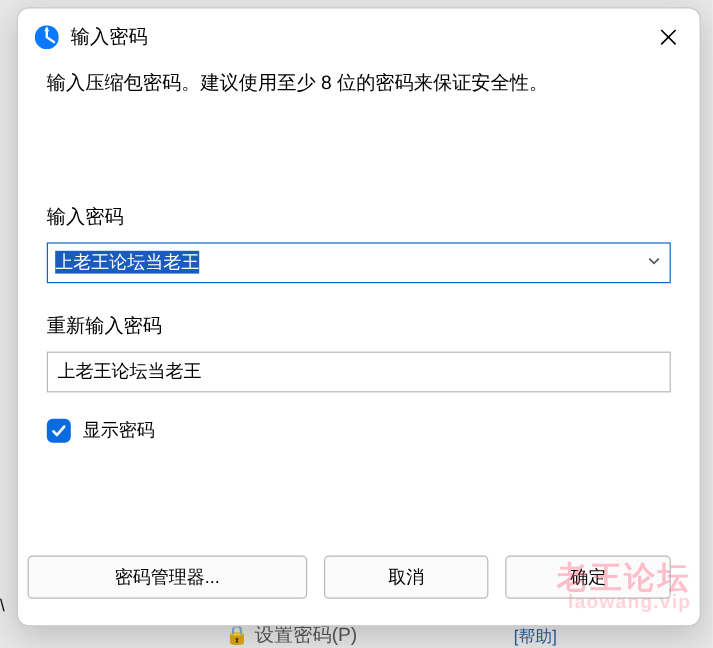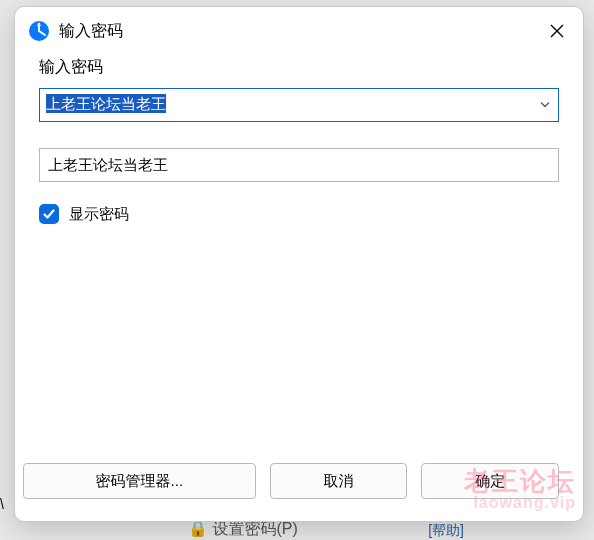--- a/index.html
+++ b/index.html
@@ -204,31 +204,33 @@
     </span>
     <div class="title">输入密码</div>
     <div class="close">
       <svg width="14" height="14" viewBox="0 0 14 14">
           <path d="M1 1 L13 13 M13 1 L1 13" stroke="#000" stroke-width="1.4"></path>
         </svg>
     </div>
   </div>
 
   <div class="content">
+    <div class="instruction">输入压缩包密码。建议使用至少 8 位的密码来保证安全性。</div>
 
     <div class="field-label">输入密码</div>
     <div class="combo">
       <div class="combo-input"><span class="sel">上老王论坛当老王</span></div>
       <span class="combo-chevron">
         <svg width="12" height="12" viewBox="0 0 12 12">
             <path d="M2 4 L6 8 L10 4" stroke="#555" stroke-width="1.3" fill="none"></path>
           </svg>
       </span>
     </div>
 
+    <div class="field-label">重新输入密码</div>
     <input class="text-input" type="text" value="上老王论坛当老王" style="">
 
     <div class="checkbox-row">
       <div class="checkbox">
         <svg width="14" height="14" viewBox="0 0 14 14">
             <path d="M2.5 7.5 L5.5 10.5 L11.5 3.5" stroke="#fff" stroke-width="2.2" fill="none" stroke-linecap="round" stroke-linejoin="round"></path>
           </svg>
       </div>
       <span class="checkbox-label">显示密码</span>
     </div>

